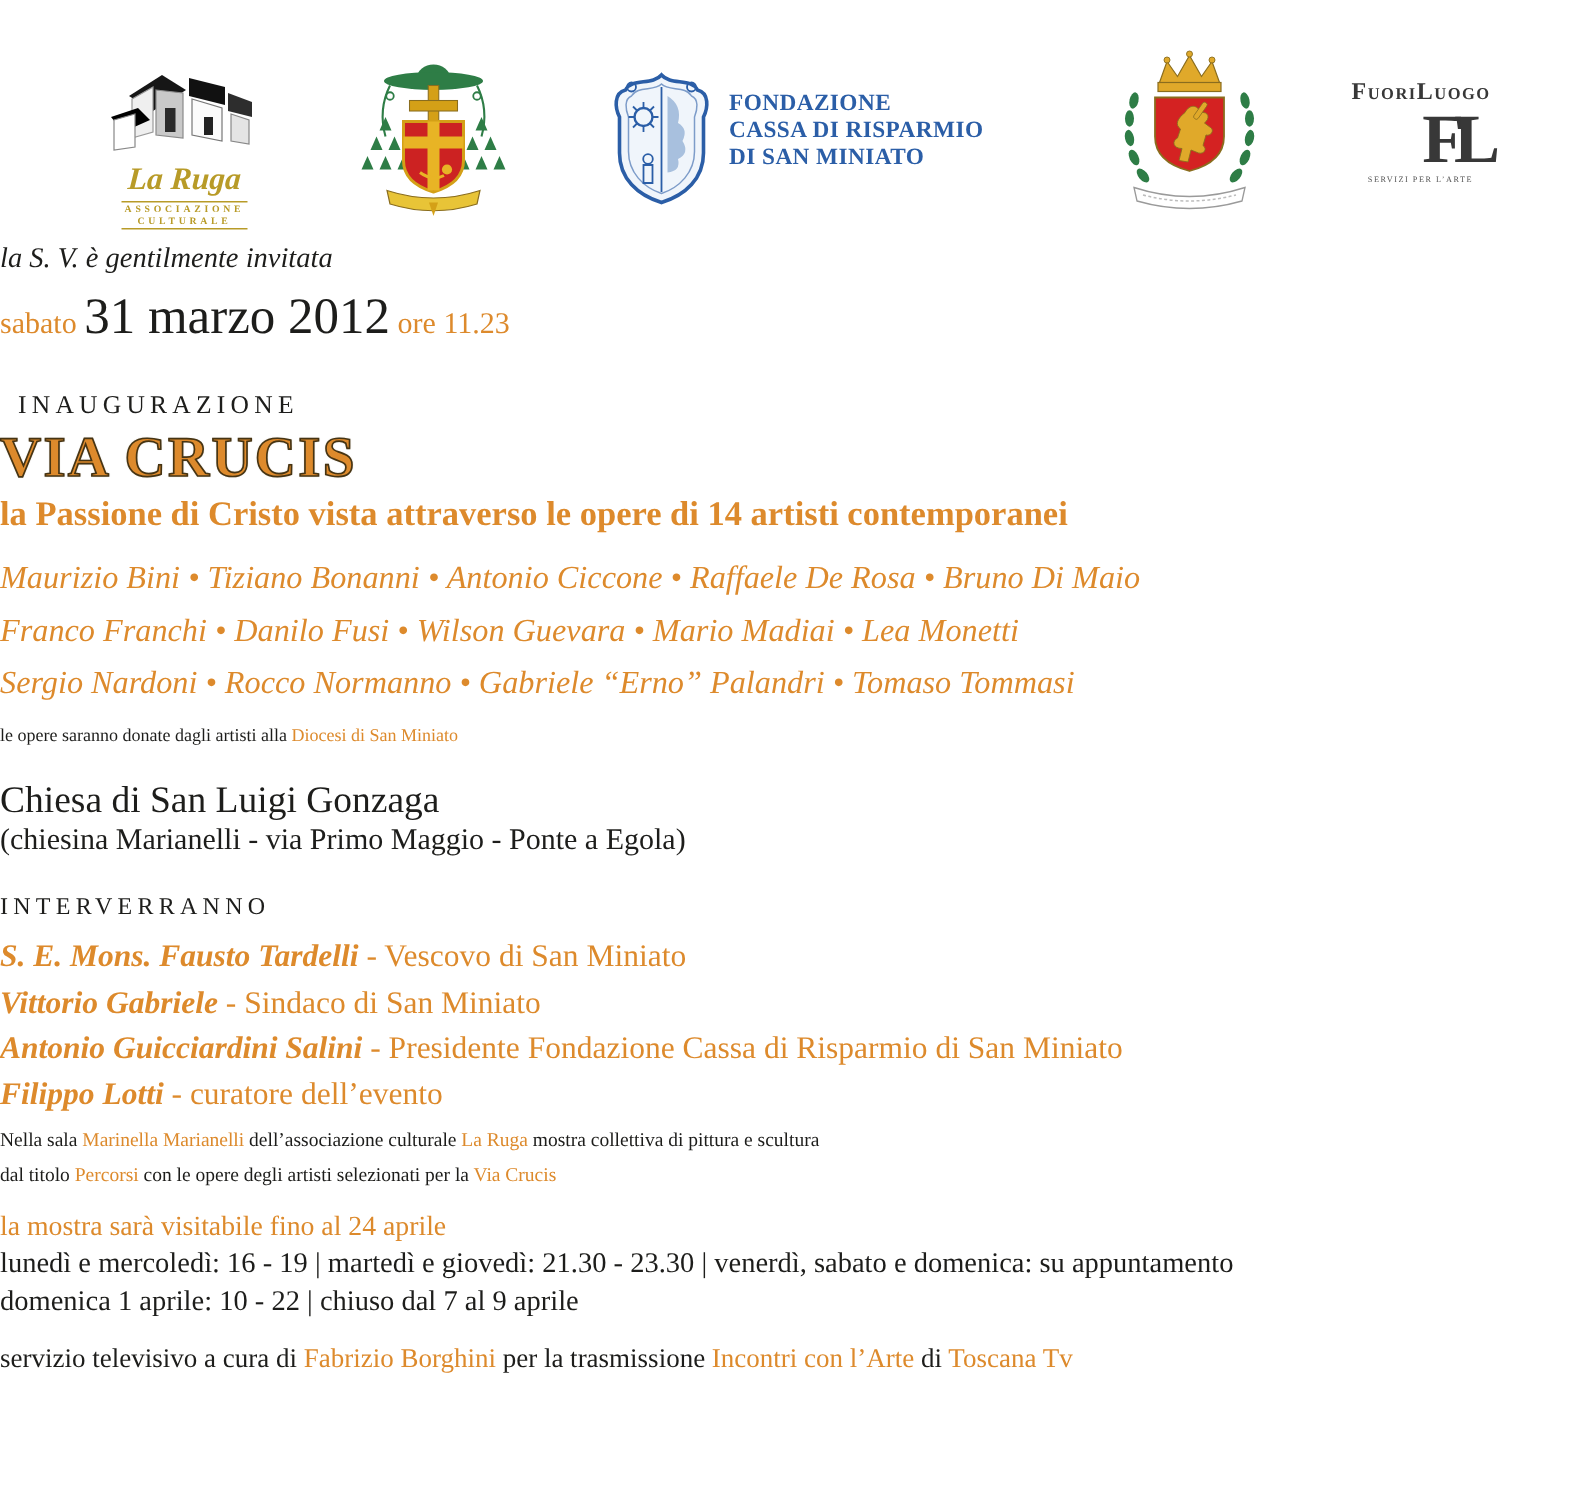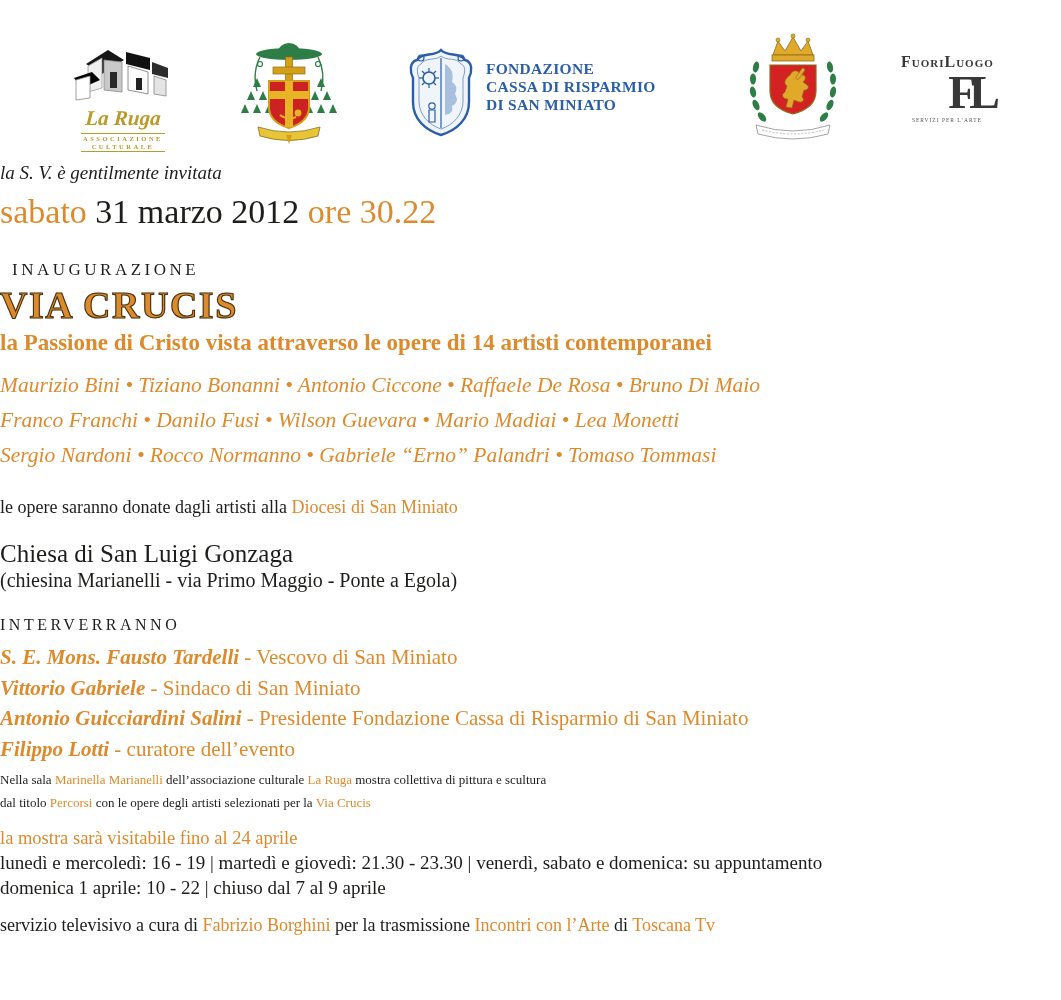--- a/index.html
+++ b/index.html
@@ -4,28 +4,28 @@
 <style>
   html,body{margin:0;padding:0;background:#ffffff;}
   body{width:1061px;height:1000px;font-family:"Liberation Serif",serif;color:var(--ink,#1d1d1b);overflow:hidden;}
   .canvas{position:relative;width:1061px;height:1000px;background:#fff;}
   .header{position:absolute;top:0;left:0;width:1061px;height:150px;}
   .logo{position:absolute;}
   .content{position:absolute;top:150px;left:0;width:1061px;text-align:left;}
   .orange{color:var(--orange);}
   .invite{font-style:italic;font-size:19px;margin-top:12px;}
   .date{margin-top:8px;line-height:40px;}
-  .date .o{color:var(--orange);font-size:34px;}
+  .date .o{color:var(--orange);font-size:20px;}
   .date .d{font-size:34px;}
   .kicker{font-size:17px;letter-spacing:3.5px;margin-top:22px;padding-left:12px;}
   .title{font-size:38px;font-weight:bold;color:var(--orange);letter-spacing:1.5px;
          -webkit-text-stroke:1.1px #463413;text-shadow:0 0 1px #463413;margin-top:3px;}
   .subtitle{font-size:23px;font-weight:bold;color:var(--orange);margin-top:3px;}
   .artists{font-style:italic;color:var(--orange);font-size:21.5px;line-height:35px;margin-top:12px;}
-  .donation{font-size:18px;margin-top:24px;}
+  .donation{font-size:12px;margin-top:10px;}
   .venue-name{font-size:25px;margin-top:22px;}
   .venue-addr{font-size:20px;margin-top:1px;}
   .kicker2{font-size:16px;letter-spacing:3.5px;margin-top:24px;}
   .speakers{margin-top:8px;font-size:21px;color:var(--orange);line-height:30.5px;}
   .speakers .nm{font-weight:bold;font-style:italic;}
   .sala{font-size:13px;line-height:23px;margin-top:4px;}
   .mostra{font-size:18.5px;color:var(--orange);margin-top:14px;}
   .hours{font-size:19px;line-height:23px;margin-top:2px;}
   .tv{font-size:18px;margin-top:16px;}
   
@@ -168,21 +168,21 @@
       <div class="mono">FL</div>
       <div class="sub">SERVIZI PER L’ARTE</div>
     </div>
 
   </div>
 
   <div class="content">
 
     <div class="invite">la S. V. è gentilmente invitata</div>
 
-    <div class="date"><span class="o">sabato </span><span class="d">31 marzo 2012</span><span class="o"> ore 30.22</span></div>
+    <div class="date"><span class="o">sabato </span><span class="d">31 marzo 2012</span><span class="o"> ore 11.23</span></div>
 
     <div class="kicker">INAUGURAZIONE</div>
 
     <div class="title">VIA CRUCIS</div>
 
     <div class="subtitle">la Passione di Cristo vista attraverso le opere di 14 artisti contemporanei</div>
 
     <div class="artists">
       <div>Maurizio Bini • Tiziano Bonanni • Antonio Ciccone • Raffaele De Rosa • Bruno Di Maio</div>
       <div>Franco Franchi • Danilo Fusi • Wilson Guevara • Mario Madiai • Lea Monetti</div>

